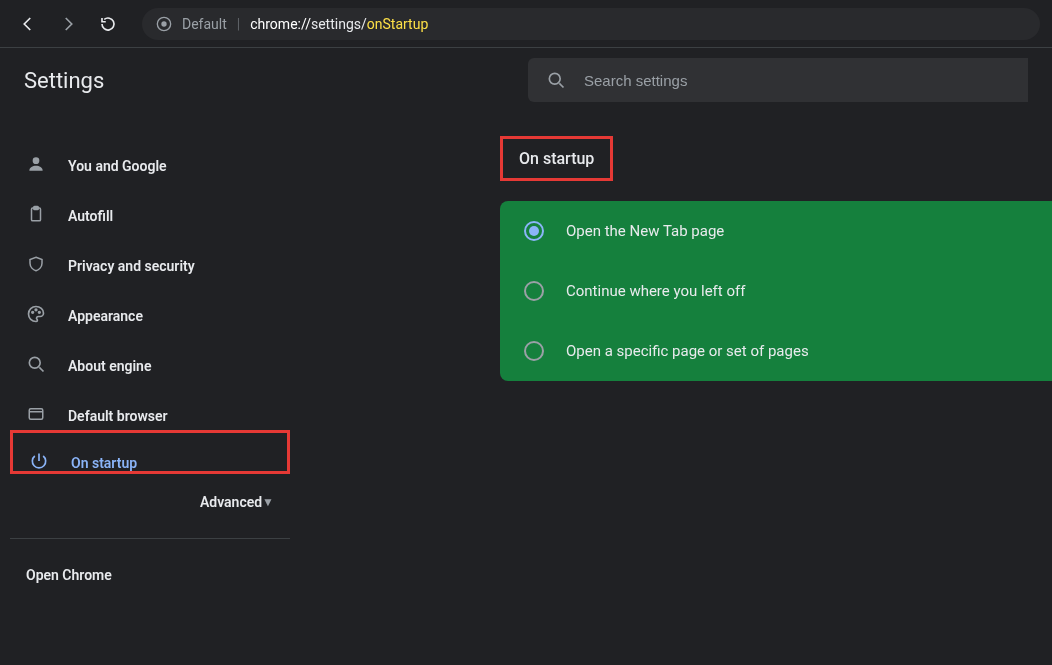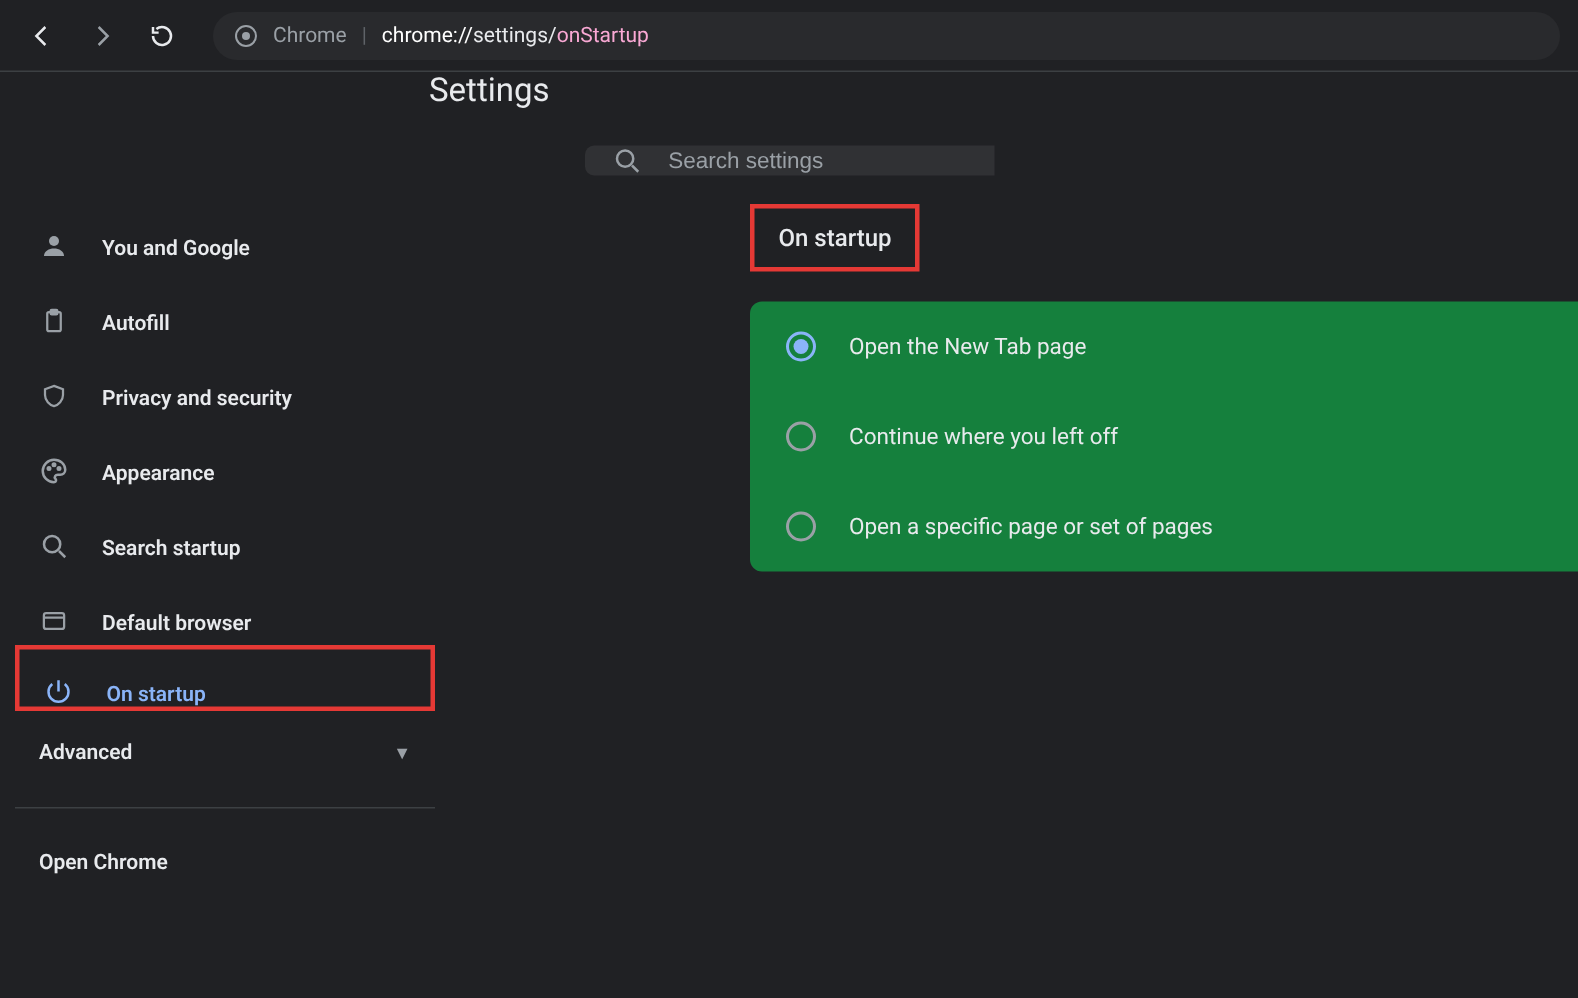--- a/index.html
+++ b/index.html
@@ -42,21 +42,20 @@
     }
     .omnibox .chrome-icon { font-size: 15px; color: #9aa0a6; }
     .omnibox .sep { color: #5f6368; }
     
     .header {
       height: 64px;
       display: flex;
       align-items: center;
       padding: 0 24px;
       gap: 24px;
-      flex-direction: column;
     }
     .header-title {
       font-size: 22px;
       font-weight: 400;
       flex-shrink: 0;
       width: 480px;
     }
     .search-box {
       flex: 1;
       height: 44px;
@@ -109,21 +108,21 @@
     }
     .sidebar-item.active .icon-slot { color: #8ab4f8; }
     .sidebar-divider {
       height: 1px;
       background: #3c4043;
       margin: 14px 0;
     }
     .sidebar-advanced {
       display: flex;
       align-items: center;
-      justify-content: space-between;
+      justify-content: flex-end;
       height: 44px;
       padding: 0 16px;
       font-size: 14px;
       font-weight: 600;
       cursor: pointer;
     }
     .sidebar-plain {
       display: flex;
       align-items: center;
       justify-content: space-between;
@@ -211,23 +210,23 @@
         <path d="M4 4 L4 9 L9 9"></path>
       </svg>
   </div>
   <div class="omnibox">
     <span class="chrome-icon">
       <svg width="16" height="16" viewBox="0 0 24 24" fill="#9aa0a6">
           <circle cx="12" cy="12" r="10" fill="none" stroke="#9aa0a6" stroke-width="2"></circle>
           <circle cx="12" cy="12" r="4"></circle>
         </svg>
     </span>
-    <span>Chrome</span>
+    <span>Default</span>
     <span class="sep">|</span>
-    <span><span style="color:#ffffff">chrome://</span><span style="color:#e8eaed">settings/</span><span style="color:#f9a8d4">onStartup</span></span>
+    <span><span style="color:#ffffff">chrome://</span><span style="color:#e8eaed">settings/</span><span style="color:#fde047">onStartup</span></span>
   </div>
 </div>
 
 <div class="header">
   <div class="header-title">Settings</div>
   <div class="search-box">
     <span>
       <svg width="20" height="20" viewBox="0 0 24 24" fill="none" stroke="#9aa0a6" stroke-width="2">
           <circle cx="10.5" cy="10.5" r="6.5"></circle>
           <line x1="16" y1="16" x2="21" y2="21"></line>
@@ -276,21 +275,21 @@
       </span>
       <span>Appearance</span>
     </div>
     <div class="sidebar-item">
       <span class="icon-slot">
         <svg width="20" height="20" viewBox="0 0 24 24" fill="none" stroke="currentColor" stroke-width="2">
             <circle cx="10.5" cy="10.5" r="6.5"></circle>
             <line x1="16" y1="16" x2="21" y2="21"></line>
           </svg>
       </span>
-      <span>Search startup</span>
+      <span>About engine</span>
     </div>
     <div class="sidebar-item">
       <span class="icon-slot">
         <svg width="20" height="18" viewBox="0 0 24 24" fill="none" stroke="currentColor" stroke-width="2">
             <rect x="3" y="5" width="18" height="14" rx="2"></rect>
             <line x1="3" y1="9" x2="21" y2="9"></line>
           </svg>
       </span>
       <span>Default browser</span>
     </div>

